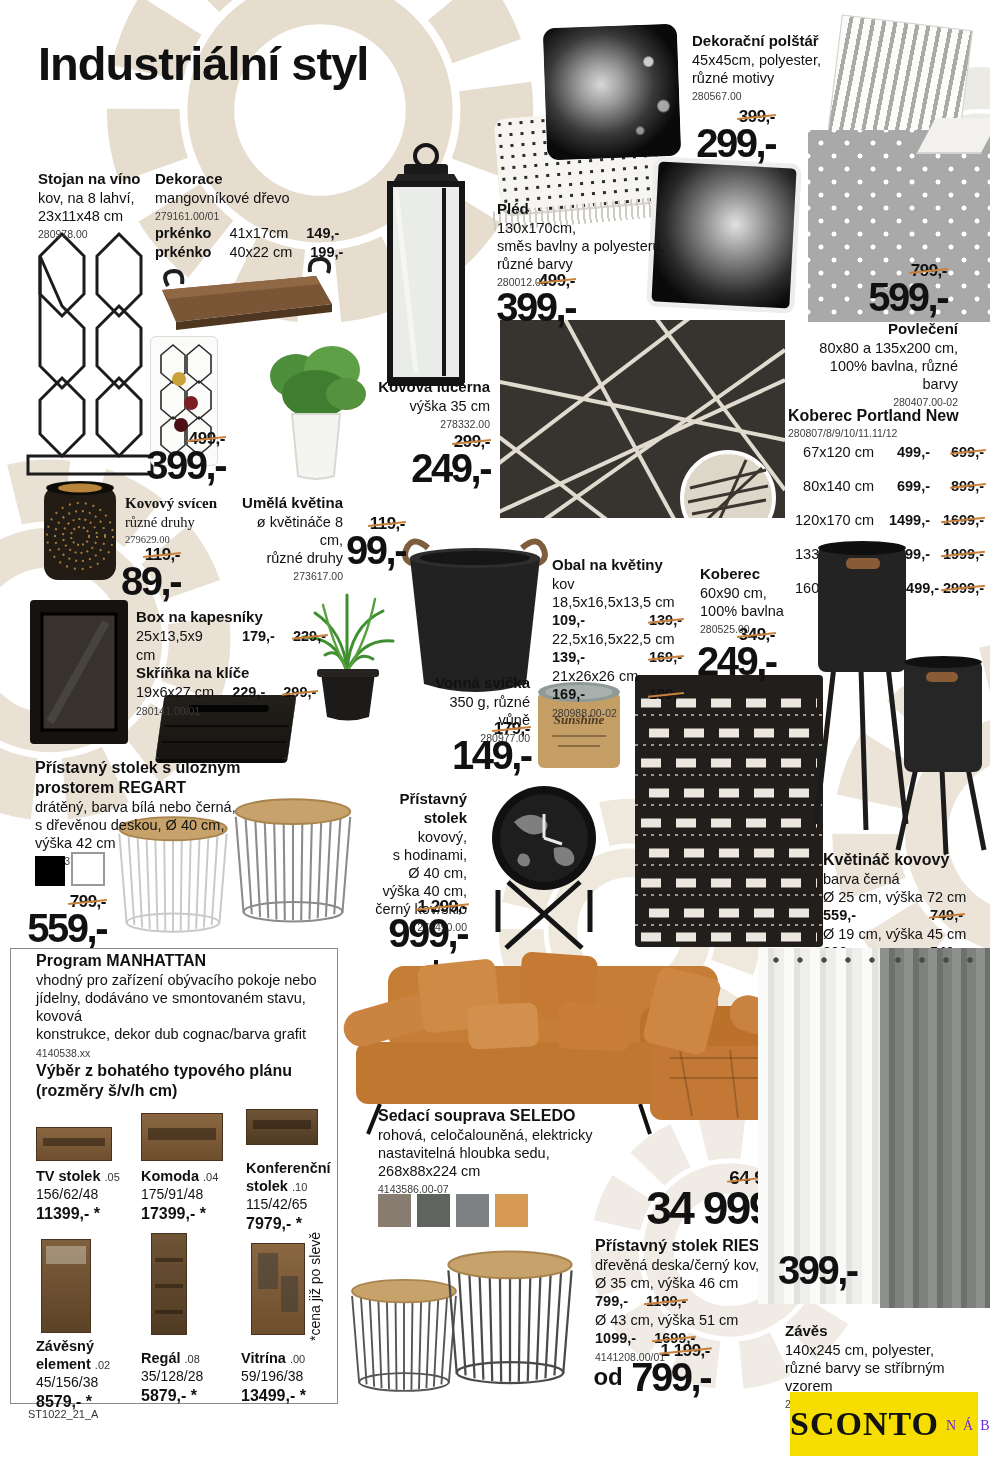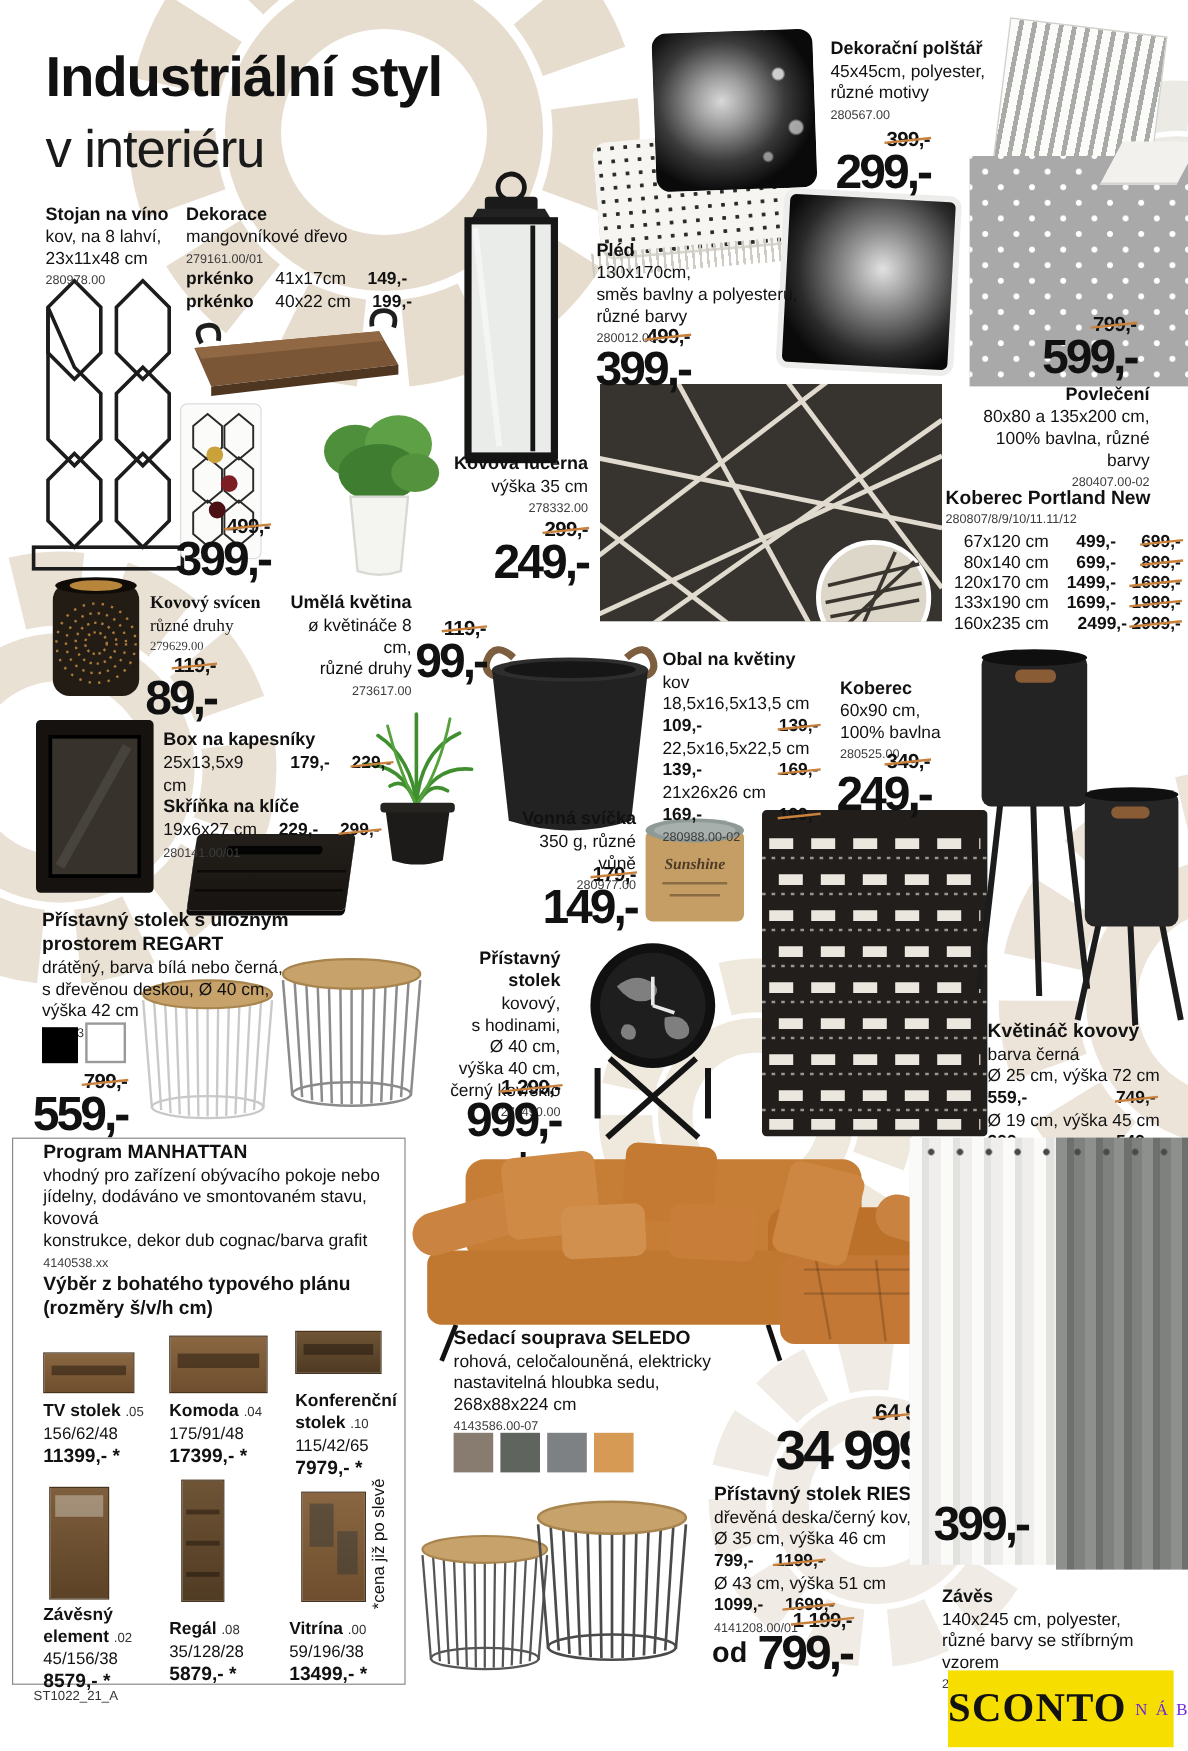--- a/index.html
+++ b/index.html
@@ -80,21 +80,20 @@
       <use href="#sym-gear"></use>
     </svg>
   <svg class="gear" style="left:560px;top:1080px;width:340px;height:340px;color:#f0ece5;">
       <use href="#sym-gear"></use>
     </svg>
   <svg class="gear" style="left:830px;top:40px;width:300px;height:300px;color:#eceae5;">
       <use href="#sym-gear"></use>
     </svg>
 
   <div class="abs z" style="left:38px;top:36px;font-size:47px;font-weight:bold;letter-spacing:-1px;">Industriální styl</div>
-  <div class="abs z" style="left:38px;top:100px;font-size:44px;letter-spacing:-1px;color:#1a1a1a;">v interiéru</div>
 
   <svg class="abs z" style="left:22px;top:228px;" width="135" height="252" viewBox="0 0 135 252">
     <g fill="none" stroke="#1c1c1c" stroke-width="3">
       <polygon points="40,6 62,28 62,66 40,88 18,66 18,28"></polygon>
       <polygon points="40,78 62,100 62,138 40,160 18,138 18,28"></polygon>
       <polygon points="40,150 62,172 62,206 40,228 18,206 18,172"></polygon>
       <polygon points="97,6 119,28 119,66 97,88 75,66 75,28"></polygon>
       <polygon points="97,78 119,100 119,138 97,160 75,138 75,100"></polygon>
       <polygon points="97,150 119,172 119,206 97,228 75,206 75,172"></polygon>
       <rect x="6" y="228" width="124" height="18"></rect>
@@ -247,21 +246,21 @@
   <div class="abs z tr" style="left:798px;top:320px;width:160px;">
     <div class="name">Povlečení</div>
     <div class="desc">80x80 a 135x200 cm,</div>
     <div class="desc">100% bavlna, různé barvy</div>
     <div class="sku">280407.00-02</div>
   </div>
 
   <div class="abs z" style="left:788px;top:406px;width:200px;">
     <div class="name-lg">Koberec Portland New</div>
     <div class="sku" style="margin:1px 0 4px;">280807/8/9/10/11.11/12</div>
-    <div style="display:grid;grid-template-columns:86px 56px 54px;row-gap:1px;font-size:14.5px;">
+    <div style="display:grid;grid-template-columns:86px 56px 54px;row-gap:18px;font-size:14.5px;">
       <div class="tr">67x120 cm</div>
       <div class="tr b" style="font-weight:bold;">499,-</div>
       <div class="tr"><span class="inline-old strike">699,-</span></div>
       <div class="tr">80x140 cm</div>
       <div class="tr" style="font-weight:bold;">699,-</div>
       <div class="tr"><span class="inline-old strike">899,-</span></div>
       <div class="tr">120x170 cm</div>
       <div class="tr" style="font-weight:bold;">1499,-</div>
       <div class="tr"><span class="inline-old strike">1699,-</span></div>
       <div class="tr">133x190 cm</div>
@@ -442,21 +441,21 @@
     </div>
     <div class="name">Skříňka na klíče</div>
     <div class="prow">
       <span>19x6x27 cm</span>
       <span class="b">229,-</span>
       <span class="inline-old strike">299,-</span>
     </div>
     <div class="sku">280141.00/01</div>
   </div>
 
-  <div class="abs z" style="left:552px;top:541px;width:180px;">
+  <div class="abs z" style="left:552px;top:556px;width:180px;">
     <div class="name">Obal na květiny</div>
     <div class="desc">kov</div>
     <div class="desc">18,5x16,5x13,5 cm</div>
     <div class="prow" style="justify-content:space-between;width:130px;">
       <span class="b">109,-</span>
       <span class="inline-old strike">139,-</span>
     </div>
     <div class="desc">22,5x16,5x22,5 cm</div>
     <div class="prow" style="justify-content:space-between;width:130px;">
       <span class="b">139,-</span>

